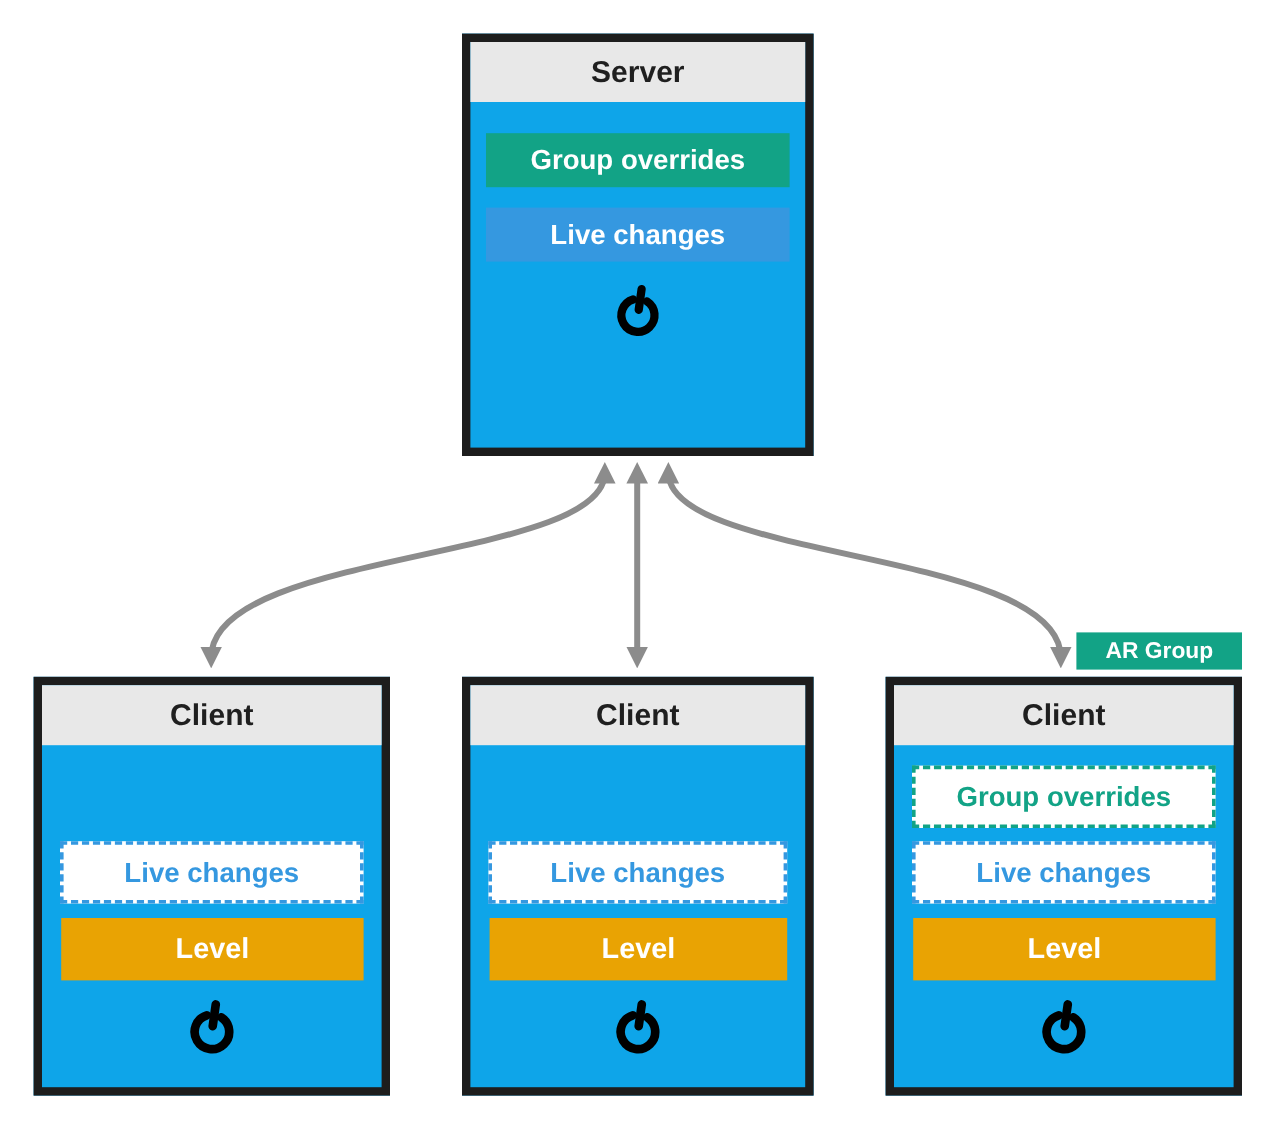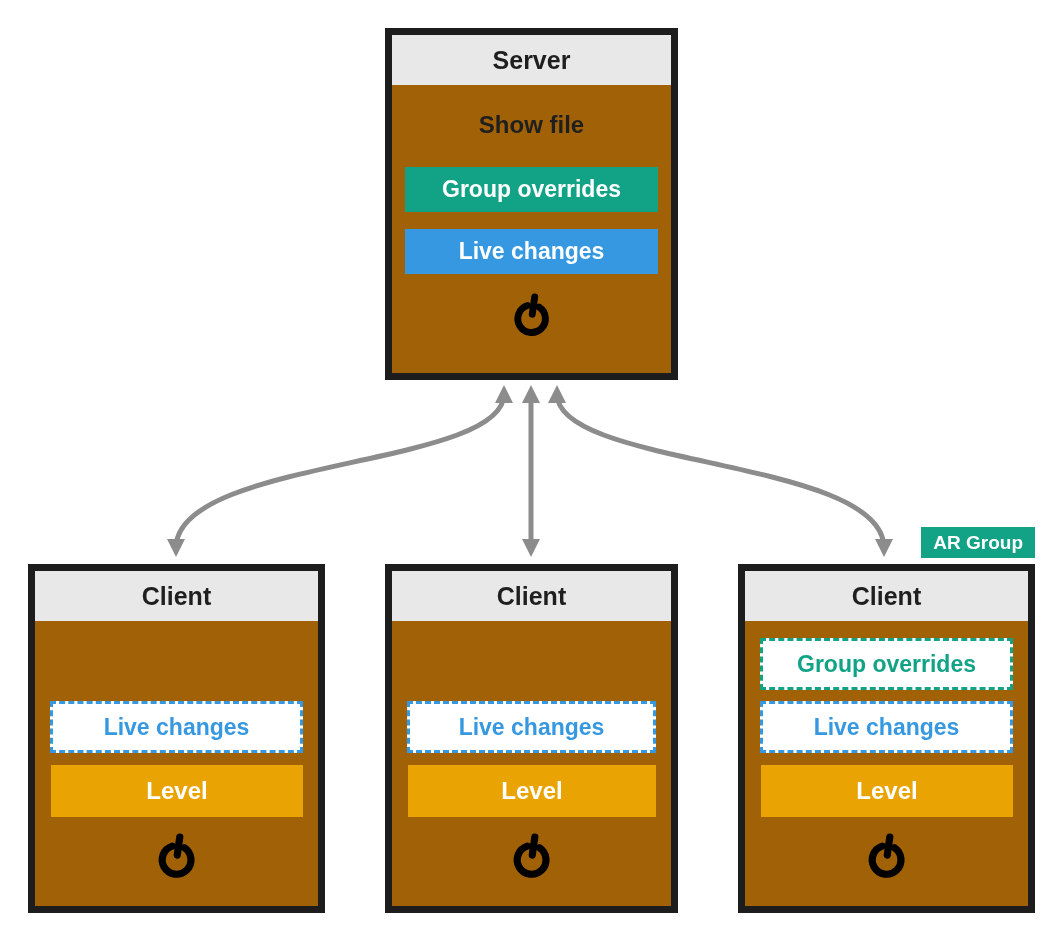--- a/index.html
+++ b/index.html
@@ -16,21 +16,21 @@
   body{ font-family:"Liberation Sans","DejaVu Sans",sans-serif; }
   .canvas{
     position:relative;
     width:1056px;
     height:946px;
     background:#ffffff;
     overflow:hidden;
   }
   .node{
     position:absolute;
-    background:#a16207;
+    background:#0ea5e9;
     border:7px solid var(--border);
   }
   .node-header{
     height:50px;
     background:var(--header-bg);
     display:flex;
     align-items:center;
     justify-content:center;
     font-size:25px;
     font-weight:bold;
@@ -104,21 +104,21 @@
     fill:none;
     stroke:var(--arrow);
     stroke-width:5;
   }
   .arrows marker path{ fill:var(--arrow); stroke:none; }
   .badge{
     position:absolute;
     top:527px;
     right:21px;
     height:31px;
-    padding:0 12px;
+    padding:0 24px;
     display:flex;
     align-items:center;
     justify-content:center;
     background:var(--green);
     color:#ffffff;
     font-size:19px;
     font-weight:bold;
   }
   
   .server-node{ left:385px; top:28px; width:293px; height:352px; }
@@ -135,21 +135,20 @@
 </head>
 <body>
 
 <div class="canvas">
 
   <div class="node server-node">
     <div class="node-header">
       <span>Server</span>
     </div>
     <div class="node-body">
-      <div class="show-file">Show file</div>
       <div class="pill green">Group overrides</div>
       <div class="pill blue">Live changes</div>
       <div class="power server-power">
         <svg width="46" height="50" viewBox="0 0 100 104">
           <path d="M 37.3 30.8 A 30 30 0 1 0 62.7 30.8" stroke-width="15"></path>
           <path d="M 50 10 L 50 48" stroke-width="15"></path>
         </svg>
       </div>
     </div>
   </div>

